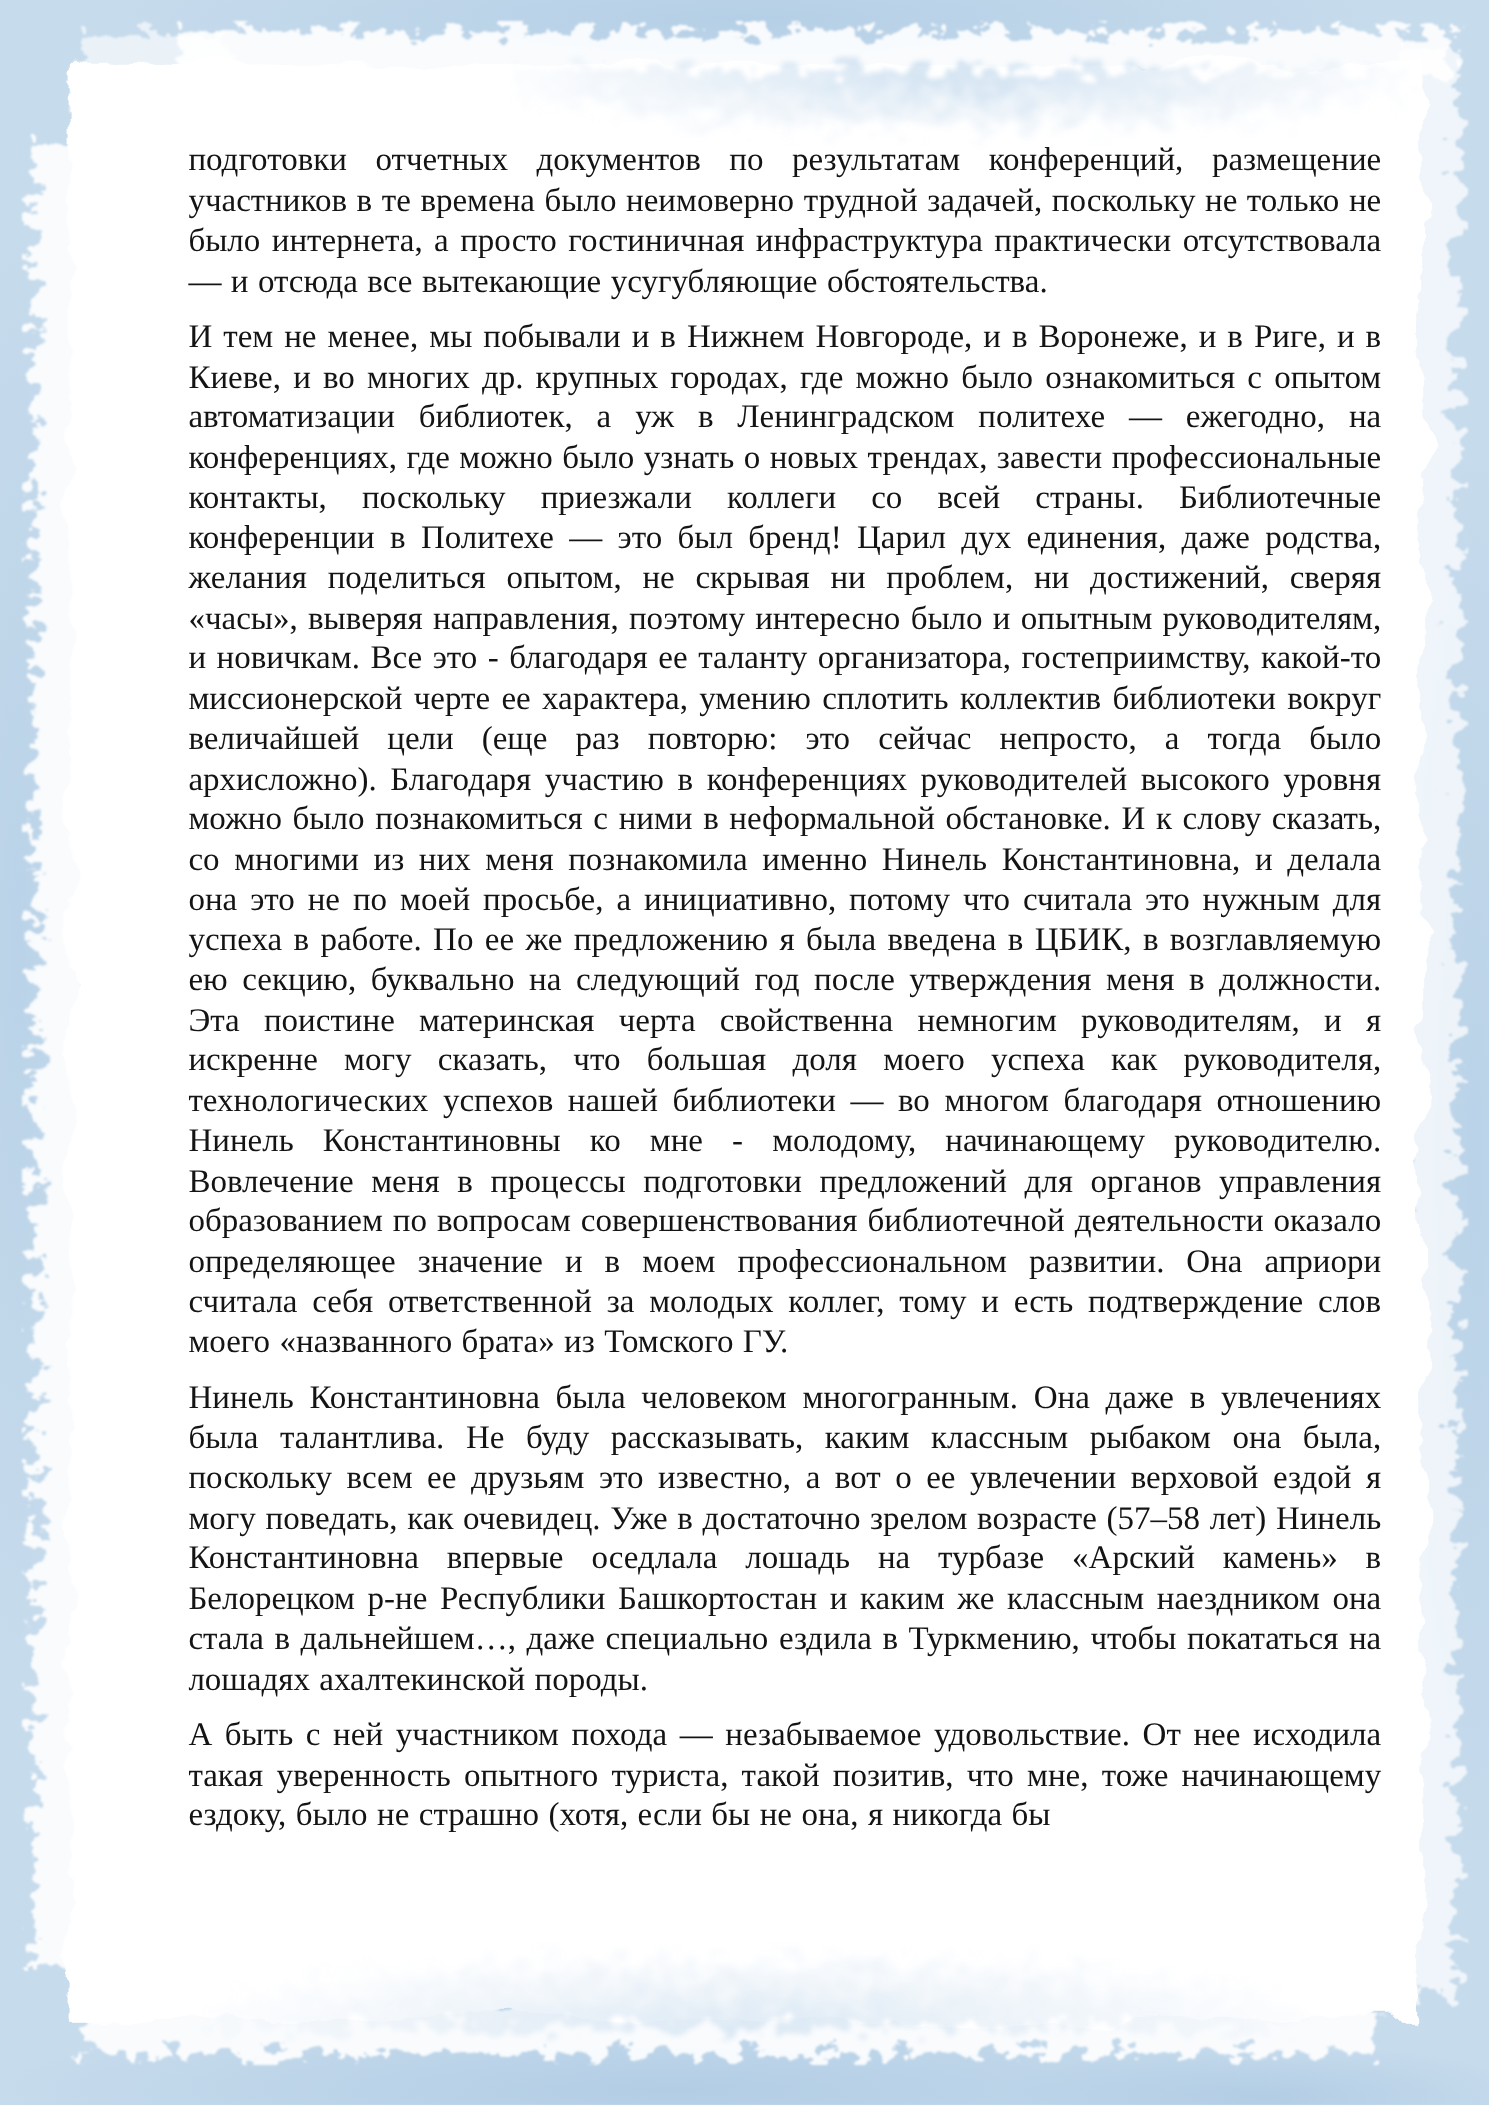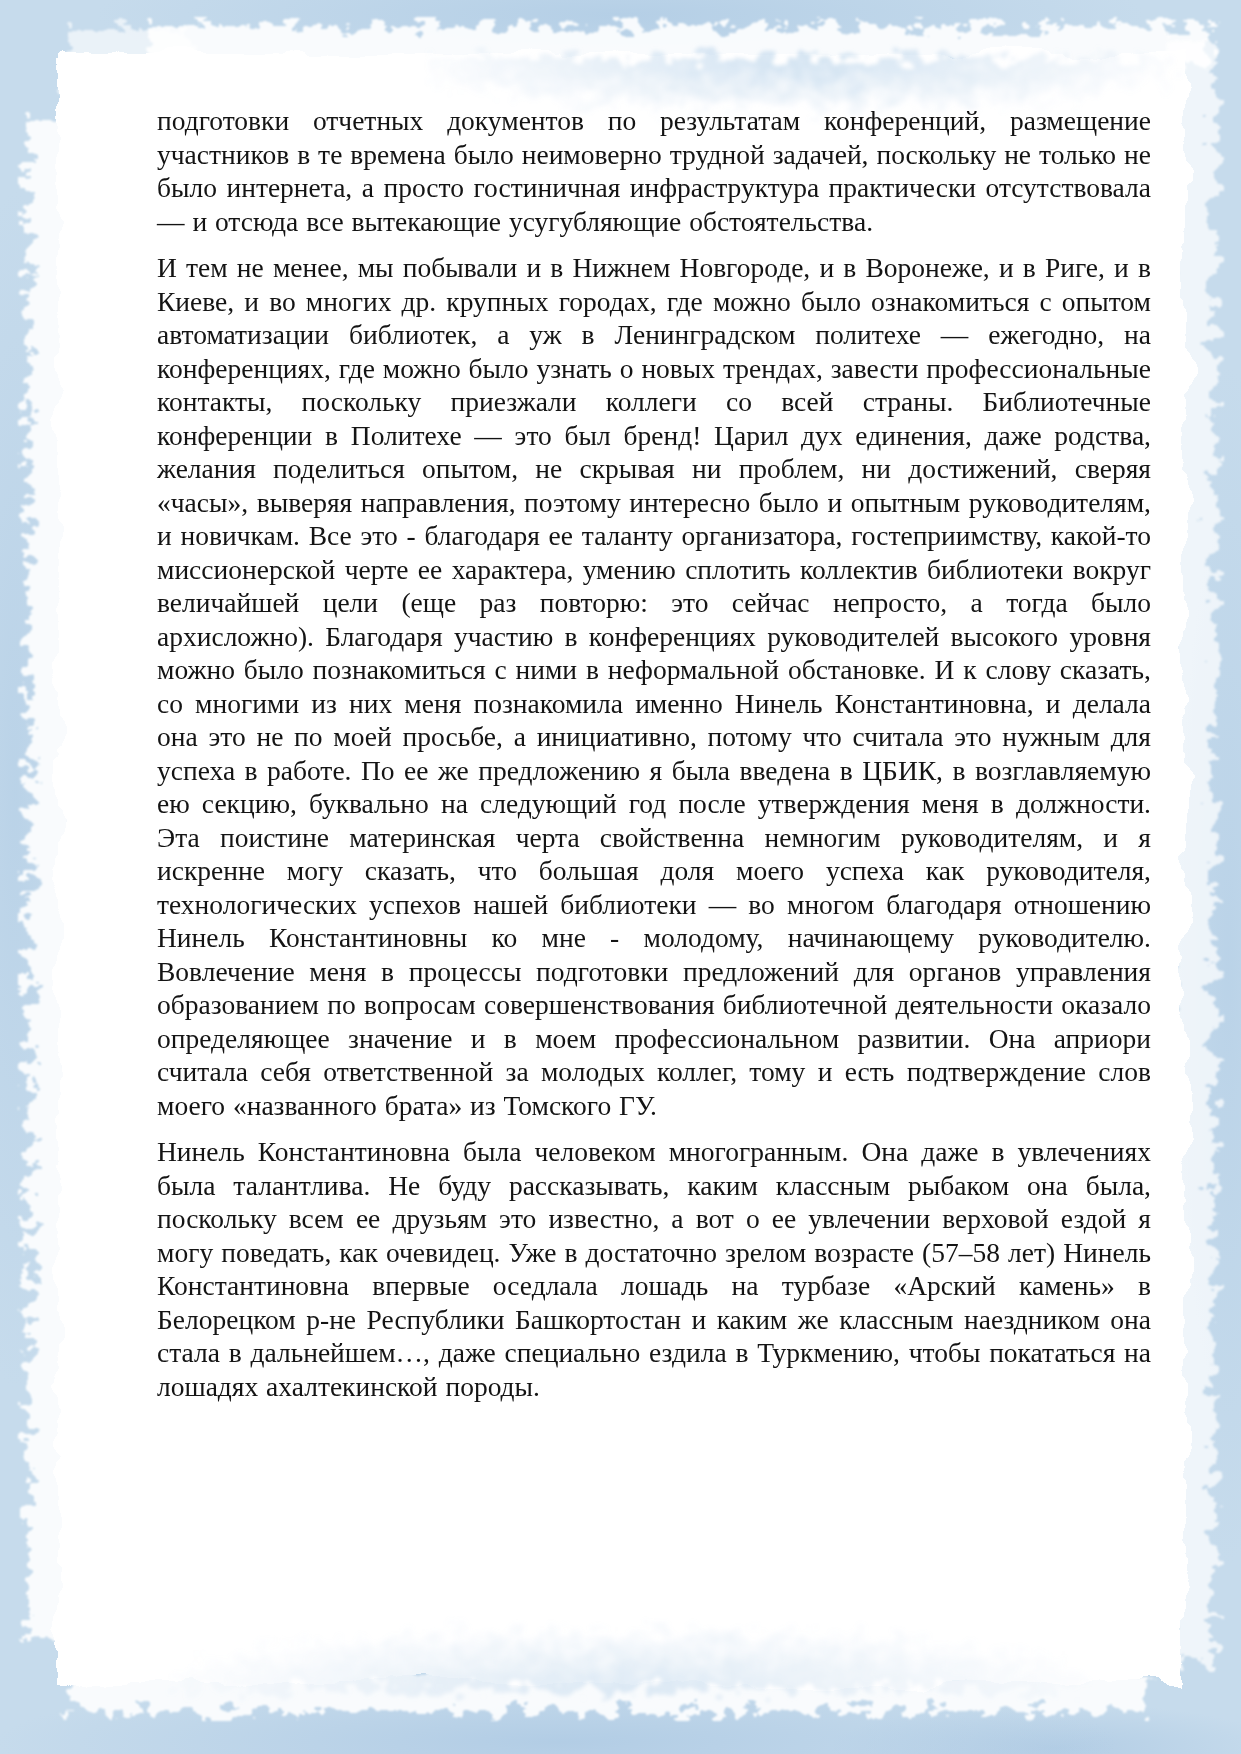--- a/index.html
+++ b/index.html
@@ -58,21 +58,21 @@
     background: radial-gradient(ellipse at 50% 0%, rgba(172,203,230,.55), rgba(172,203,230,0) 78%);
   }
   .wash.bottom {
     left: 180px; top: 1630px; width: 900px; height: 60px;
     background: radial-gradient(ellipse at 50% 100%, rgba(172,203,230,.4), rgba(172,203,230,0) 78%);
   }
   
   .content {
     position: absolute;
     left: 157px;
-    top: 104px;
+    top: 116px;
     width: 994px;
     color: #141414;
     font-size: 27.5px;
     line-height: 33.5px;
     text-align: justify;
     word-spacing: 1px;
   }
   .content p {
     margin: 0 0 13px 0;
   }
@@ -101,14 +101,15 @@
 
   <div class="page"></div>
 
   <div class="wash top"></div>
   <div class="wash bottom"></div>
 
   <div class="content">
     <p>подготовки отчетных документов по результатам конференций, размещение участников в те времена было неимоверно трудной задачей, поскольку не только не было интернета, а просто гостиничная инфраструктура практически отсутствовала — и отсюда все вытекающие усугубляющие обстоятельства.</p>
     <p>И тем не менее, мы побывали и в Нижнем Новгороде, и в Воронеже, и в Риге, и в Киеве, и во многих др. крупных городах, где можно было ознакомиться с опытом автоматизации библиотек, а уж в Ленинградском политехе — ежегодно, на конференциях, где можно было узнать о новых трендах, завести профессиональные контакты, поскольку приезжали коллеги со всей страны. Библиотечные конференции в Политехе — это был бренд! Царил дух единения, даже родства, желания поделиться опытом, не скрывая ни проблем, ни достижений, сверяя «часы», выверяя направления, поэтому интересно было и опытным руководителям, и новичкам. Все это - благодаря ее таланту организатора, гостеприимству, какой-то миссионерской черте ее характера, умению сплотить коллектив библиотеки вокруг величайшей цели (еще раз повторю: это сейчас непросто, а тогда было архисложно). Благодаря участию в конференциях руководителей высокого уровня можно было познакомиться с ними в неформальной обстановке. И к слову сказать, со многими из них меня познакомила именно Нинель Константиновна, и делала она это не по моей просьбе, а инициативно, потому что считала это нужным для успеха в работе. По ее же предложению я была введена в ЦБИК, в возглавляемую ею секцию, буквально на следующий год после утверждения меня в должности. Эта поистине материнская черта свойственна немногим руководителям, и я искренне могу сказать, что большая доля моего успеха как руководителя, технологических успехов нашей библиотеки — во многом благодаря отношению Нинель Константиновны ко мне - молодому, начинающему руководителю. Вовлечение меня в процессы подготовки предложений для органов управления образованием по вопросам совершенствования библиотечной деятельности оказало определяющее значение и в моем профессиональном развитии. Она априори считала себя ответственной за молодых коллег, тому и есть подтверждение слов моего «названного брата» из Томского ГУ.</p>
     <p>Нинель Константиновна была человеком многогранным. Она даже в увлечениях была талантлива. Не буду рассказывать, каким классным рыбаком она была, поскольку всем ее друзьям это известно, а вот о ее увлечении верховой ездой я могу поведать, как очевидец. Уже в достаточно зрелом возрасте (57–58 лет) Нинель Константиновна впервые оседлала лошадь на турбазе «Арский камень» в Белорецком р-не Республики Башкортостан и каким же классным наездником она стала в дальнейшем…, даже специально ездила в Туркмению, чтобы покататься на лошадях ахалтекинской породы.</p>
+    <p>А быть с ней участником похода — незабываемое удовольствие. От нее исходила такая уверенность опытного туриста, такой позитив, что мне, тоже начинающему ездоку, было не страшно (хотя, если бы не она, я никогда бы</p>
   </div>
 </div>
 
 </body></html>

